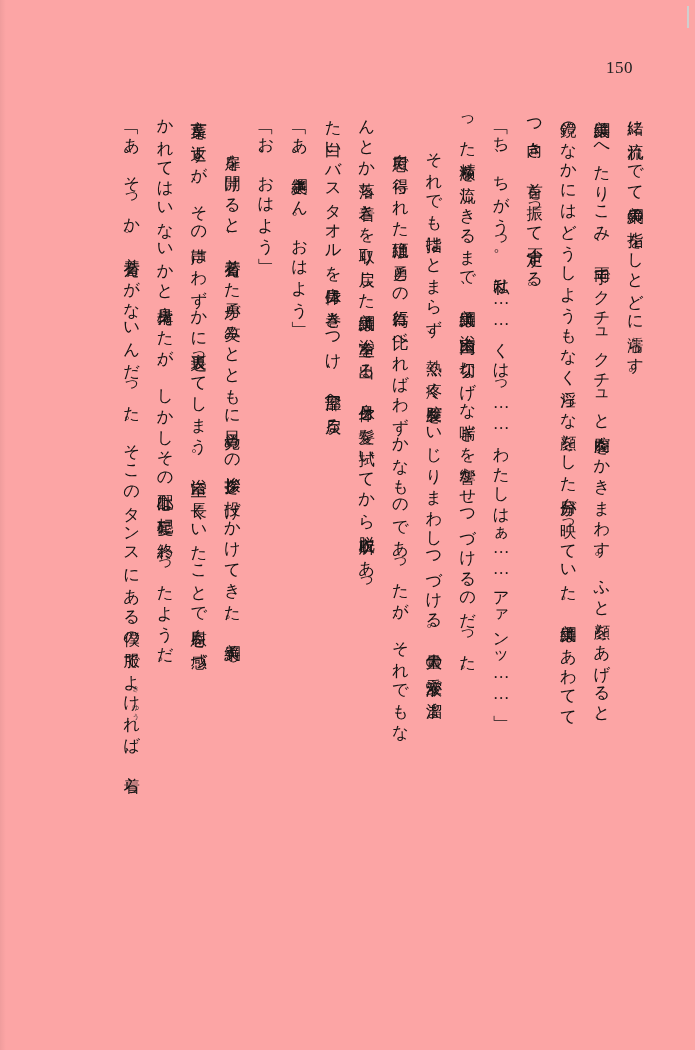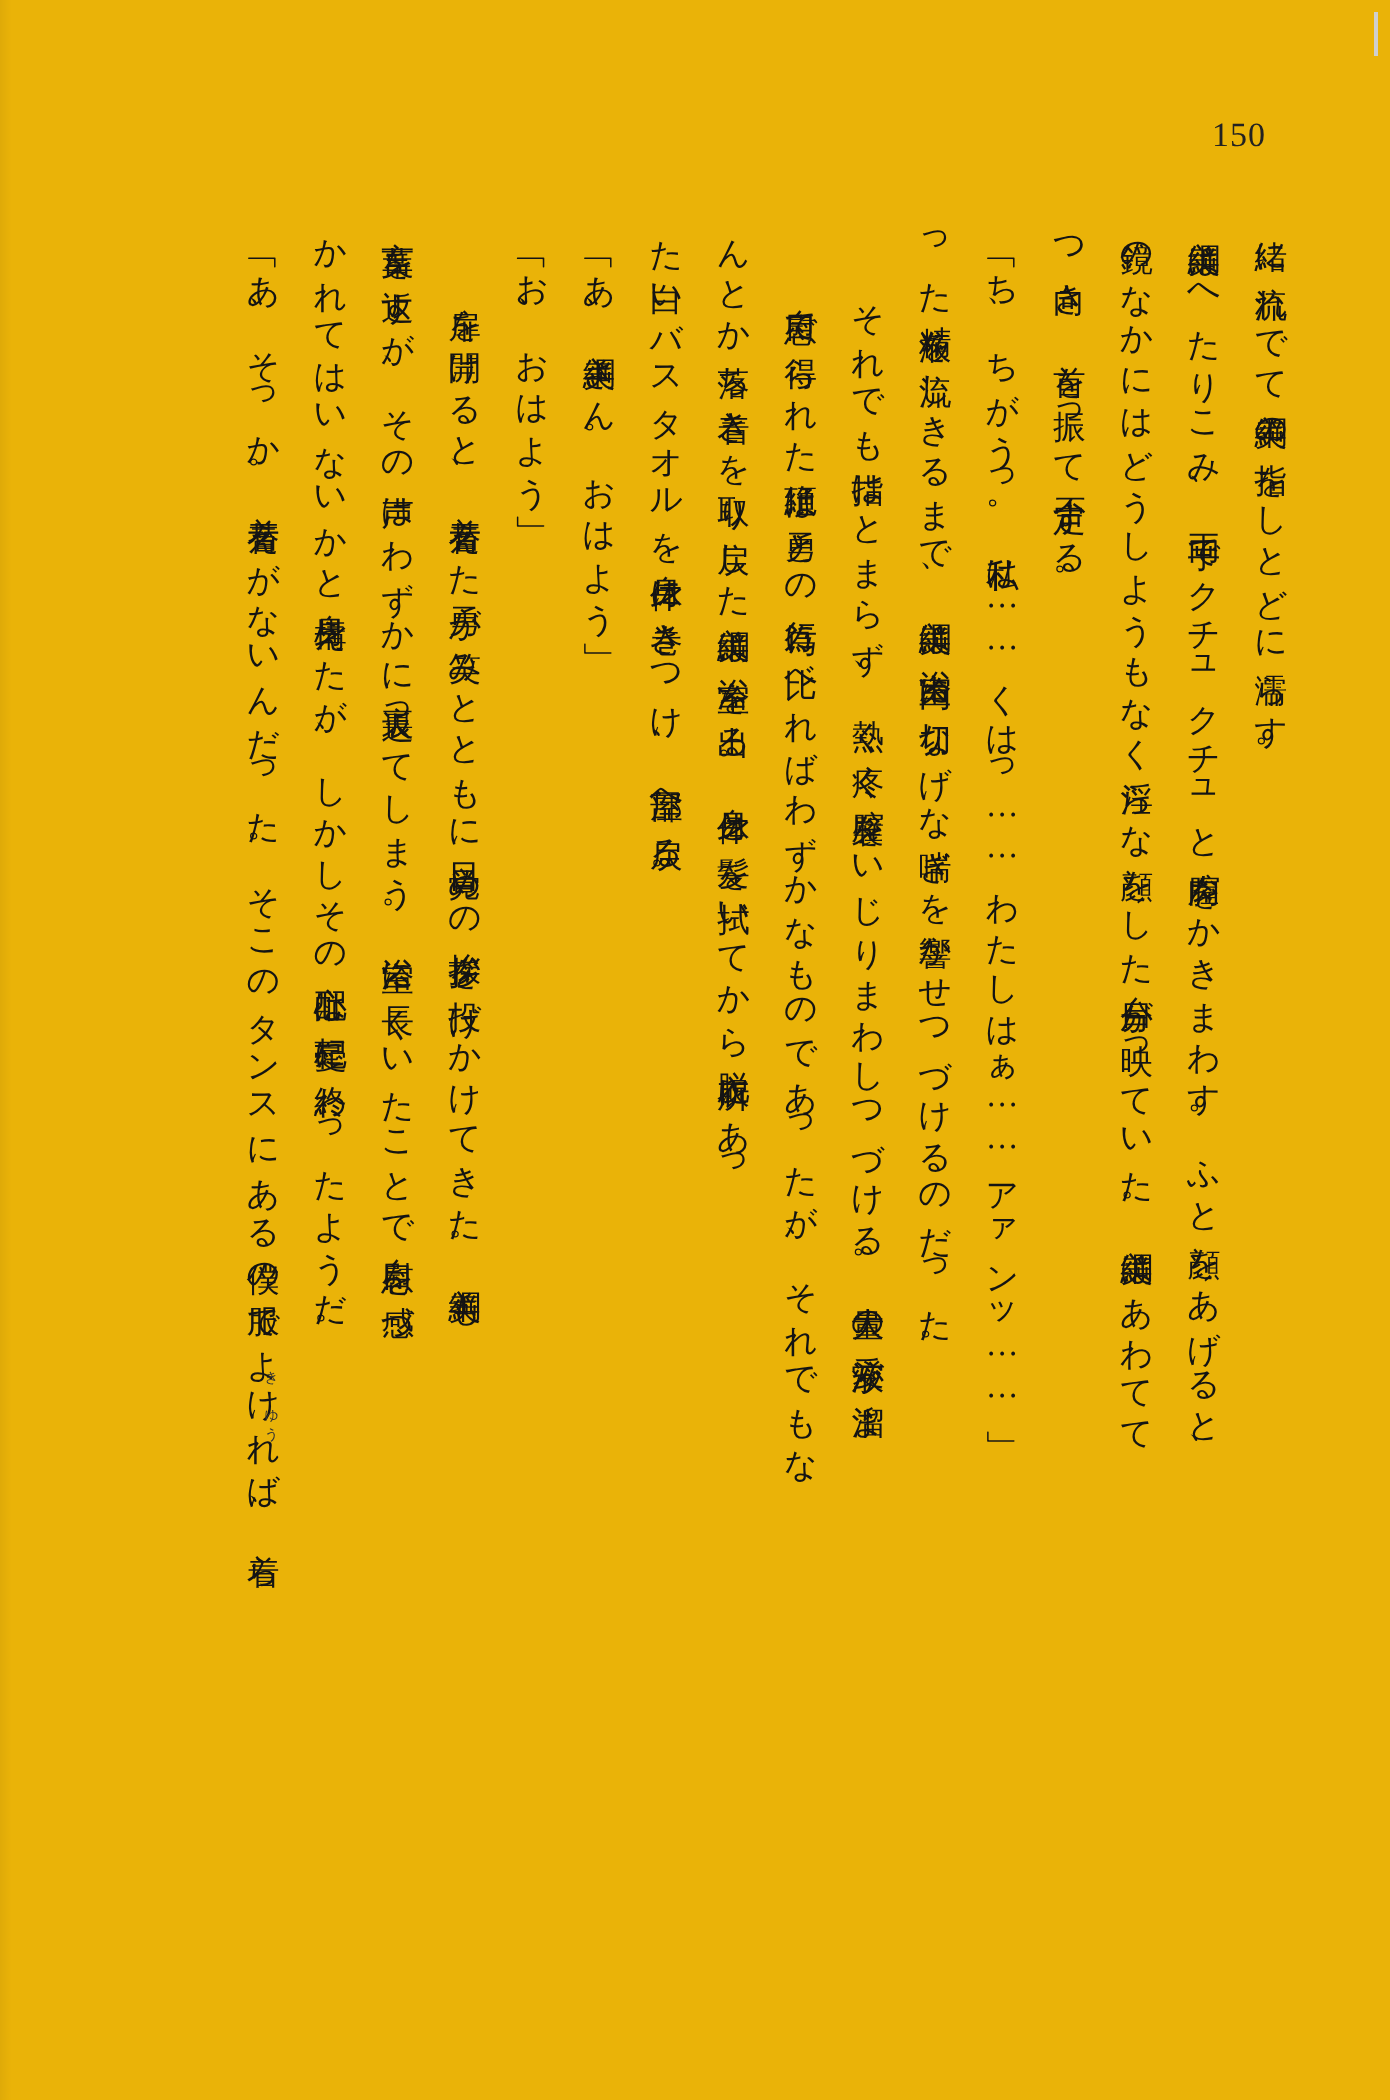--- a/index.html
+++ b/index.html
@@ -12,21 +12,21 @@
     height: 1050px;
     position: relative;
     font-family: "Liberation Serif", "DejaVu Serif", serif;
     color: #1a1a1a;
     overflow: hidden;
   }
 
   .page {
     position: absolute;
     inset: 0;
-    background: #eab308;
+    background: #fca5a5;
   }
 
   
   .page-number {
     position: absolute;
     top: 58px;
     right: 62px;
     font-size: 17px;
     letter-spacing: 0.5px;
     color: #222;

